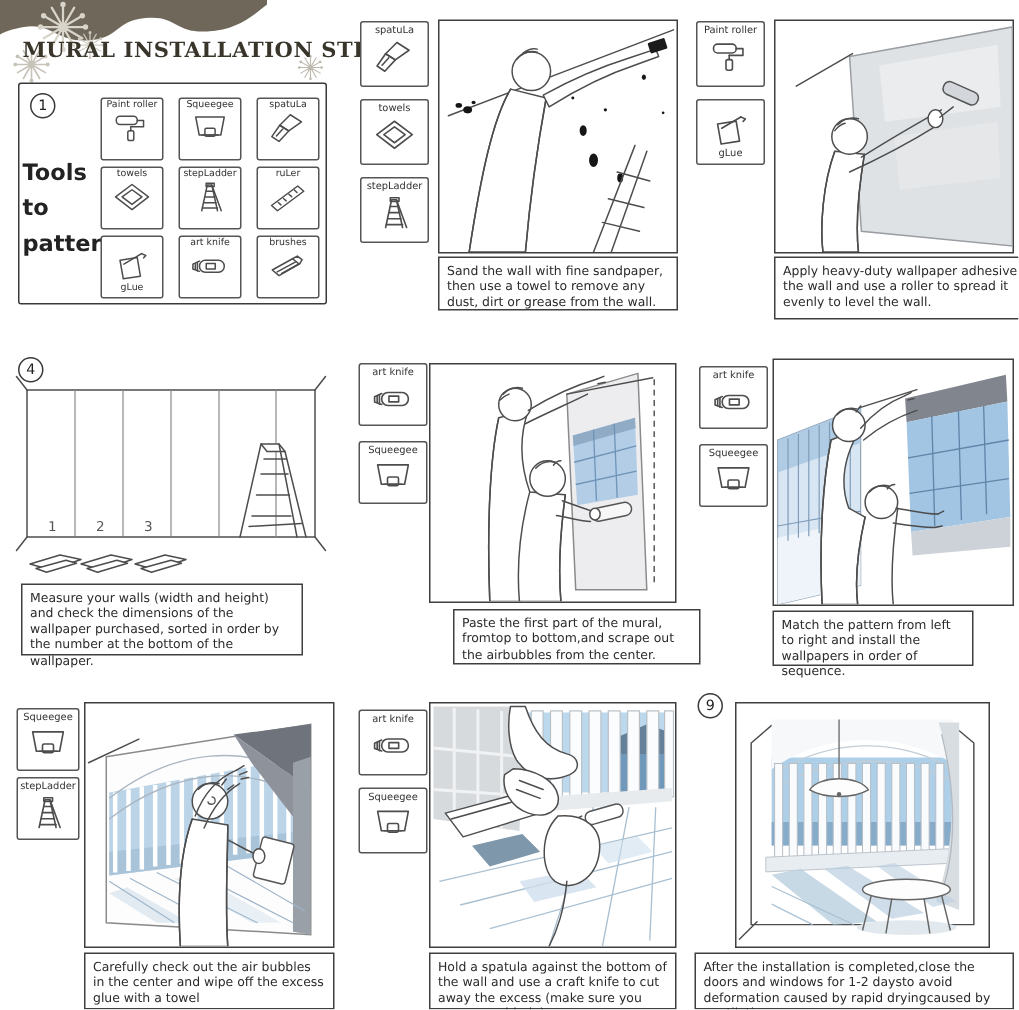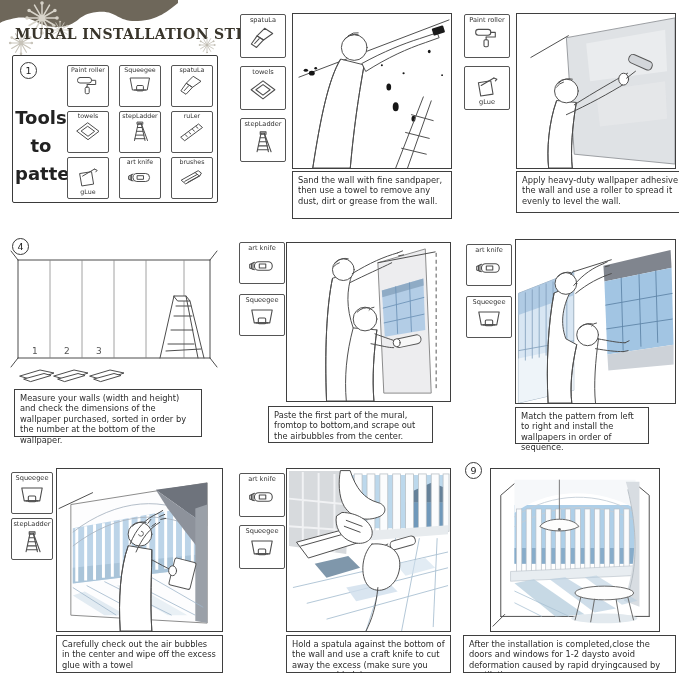--- a/index.html
+++ b/index.html
@@ -25,22 +25,22 @@
   .tile svg{width:28px;height:24px;margin-top:1px;}
   
   .tools-panel{position:absolute;left:12px;top:55px;width:206px;height:148px;
                border:1.6px solid #3a3a3a;border-radius:2px;background:#fff;box-sizing:border-box;}
   .g-tile{position:absolute;width:42px;height:42px;border:1.2px solid #555;border-radius:2px;
           background:#fff;box-sizing:border-box;display:flex;flex-direction:column;
           align-items:center;padding-top:1px;}
   .g-tile.rev{flex-direction:column-reverse;padding-bottom:2px;}
   .g-tile .lbl{font-size:6.3px;line-height:1.1;color:#333;white-space:nowrap;}
   .g-tile svg{width:26px;height:23px;}
-  .intro{position:absolute;left:2px;top:48px;width:52px;text-align:center;
-         font-size:18px;font-weight:bold;color:#222;line-height:1.55;}
+  .intro{position:absolute;left:2px;top:48px;width:52px;text-align:left;
+         font-size:15px;font-weight:bold;color:#222;line-height:1.55;}
   
   .illus{position:absolute;border:1.2px solid #3f3f3f;background:#fff;box-sizing:border-box;overflow:hidden;}
   .illus svg{display:block;width:100%;height:100%;}
   .plain-illus{position:absolute;}
   .cap{position:absolute;border:1.2px solid #3f3f3f;background:#fff;box-sizing:border-box;
        font-size:8.3px;line-height:1.26;padding:3px 5px;color:#2b2b2b;}
   
   svg .ln{stroke:#4d4d4d;stroke-width:1;fill:none;stroke-linecap:round;stroke-linejoin:round;}
   svg .fg{stroke:#4d4d4d;stroke-width:1;fill:#fff;stroke-linecap:round;stroke-linejoin:round;}
 </style>
@@ -229,21 +229,21 @@
         </g>
         <path class="ln" d="M104 156 L132 84 M116 156 L140 88 M110 136 l25 6 M114 120 l24 6 M120 102 l22 6"></path>
         <path class="fg" d="M48 46 C36 66 28 104 20 156 L58 156 C62 110 68 74 72 52 Z" stroke="none"></path>
         <circle class="fg" cx="62" cy="34" r="13"></circle>
         <path class="ln" d="M52 26 q6 -7 14 -5 M56 22 q5 -4 10 -3"></path>
         <path class="ln" d="M48 46 C36 66 28 104 20 156 M72 52 C68 74 62 110 58 156"></path>
         <path class="fg" d="M70 50 C92 38 112 30 128 25 L146 19 L148 24 L134 29 C116 35 96 44 74 58 Z"></path>
         <rect x="141" y="13" width="12" height="7.5" rx="1" fill="#1a1a1a" transform="rotate(-18 147 16)"></rect>
       </svg>
     </div>
-    <div class="cap" style="left:54px;top:161px;width:160px;height:48px">Sand the wall with fine sandpaper, then use a towel to remove any dust, dirt or grease from the wall.</div>
+    <div class="cap" style="left:54px;top:161px;width:160px;height:36px">Sand the wall with fine sandpaper, then use a towel to remove any dust, dirt or grease from the wall.</div>
   </div>
 
   <div class="cell" style="left:462px;top:10px;width:217px;height:208px">
     <div class="tile" style="left:2px;top:4px">
         <span class="lbl">Paint roller</span>
         <svg>
           <use href="#i-paint-roller"></use>
         </svg>
       </div>
     <div class="tile rev" style="left:2px;top:56px">
@@ -338,21 +338,21 @@
         <circle class="fg" cx="79" cy="77" r="12"></circle>
         <path class="ln" d="M71 70 q6 -6 13 -4 M83 68 q2 -3 5 -3"></path>
         <path class="ln" d="M67 86 C60 112 58 136 60 160 M91 88 C88 110 86 136 88 160"></path>
         <path class="ln" d="M89 92 C100 96 106 98 112 100 M85 102 C96 104 102 106 108 106"></path>
         <g transform="rotate(-12 122 100)">
             <rect x="109" y="95" width="27" height="9" rx="4.5" fill="#f7f7f7" stroke="#555"></rect>
           </g>
         <ellipse class="fg" cx="111" cy="101" rx="3.5" ry="4"></ellipse>
       </svg>
     </div>
-    <div class="cap" style="left:32px;top:166px;width:165px;height:37px">Paste the first part of the mural, fromtop to bottom,and scrape out the airbubbles from the center.</div>
+    <div class="cap" style="left:66px;top:166px;width:165px;height:37px">Paste the first part of the mural, fromtop to bottom,and scrape out the airbubbles from the center.</div>
   </div>
 
   <div class="cell" style="left:460px;top:239px;width:219px;height:207px">
     <div class="tile" style="left:6px;top:5px;height:42px">
         <span class="lbl">art knife</span>
         <svg>
           <use href="#i-art-knife"></use>
         </svg>
       </div>
     <div class="tile" style="left:6px;top:57px;height:42px">

